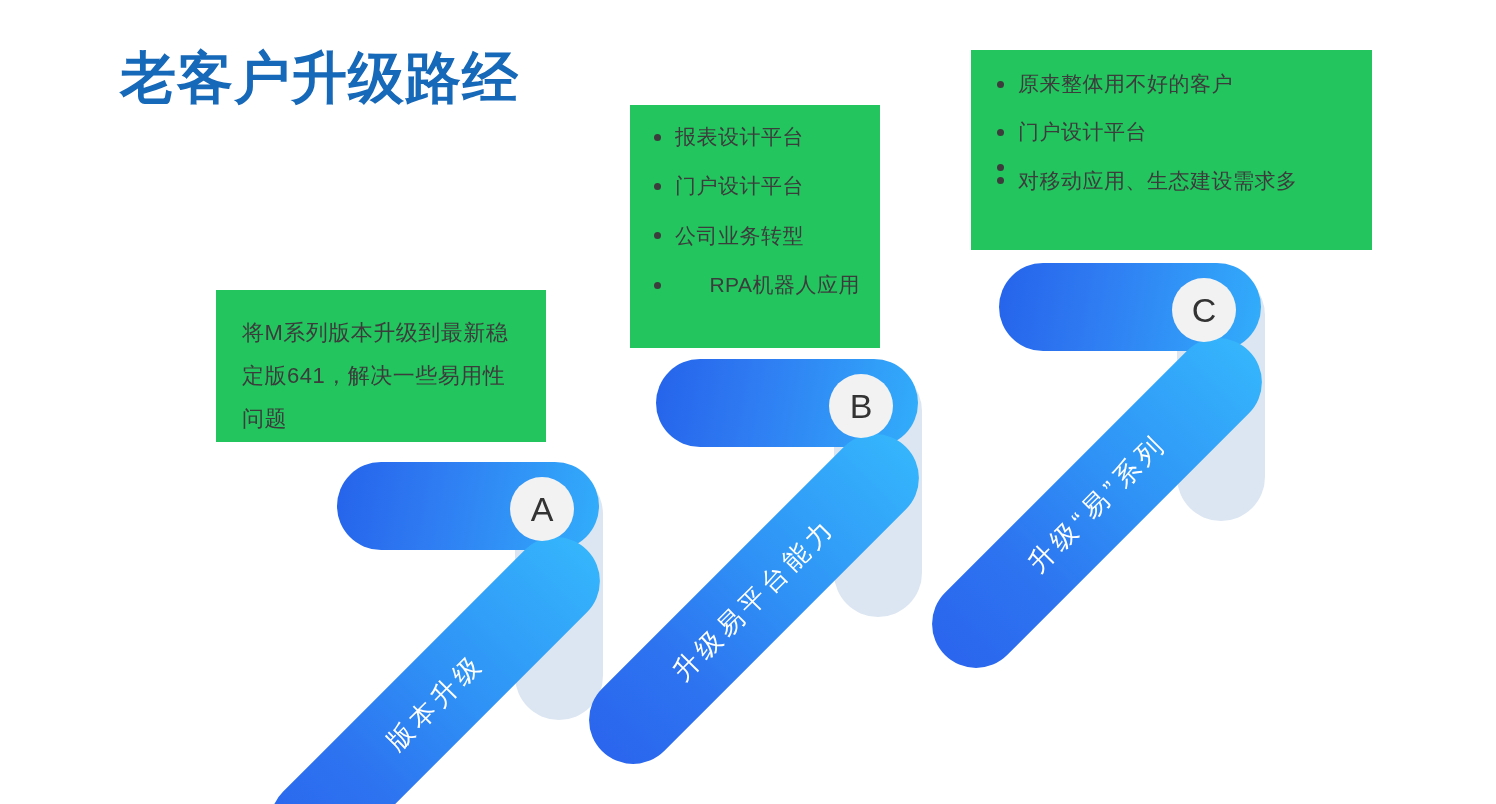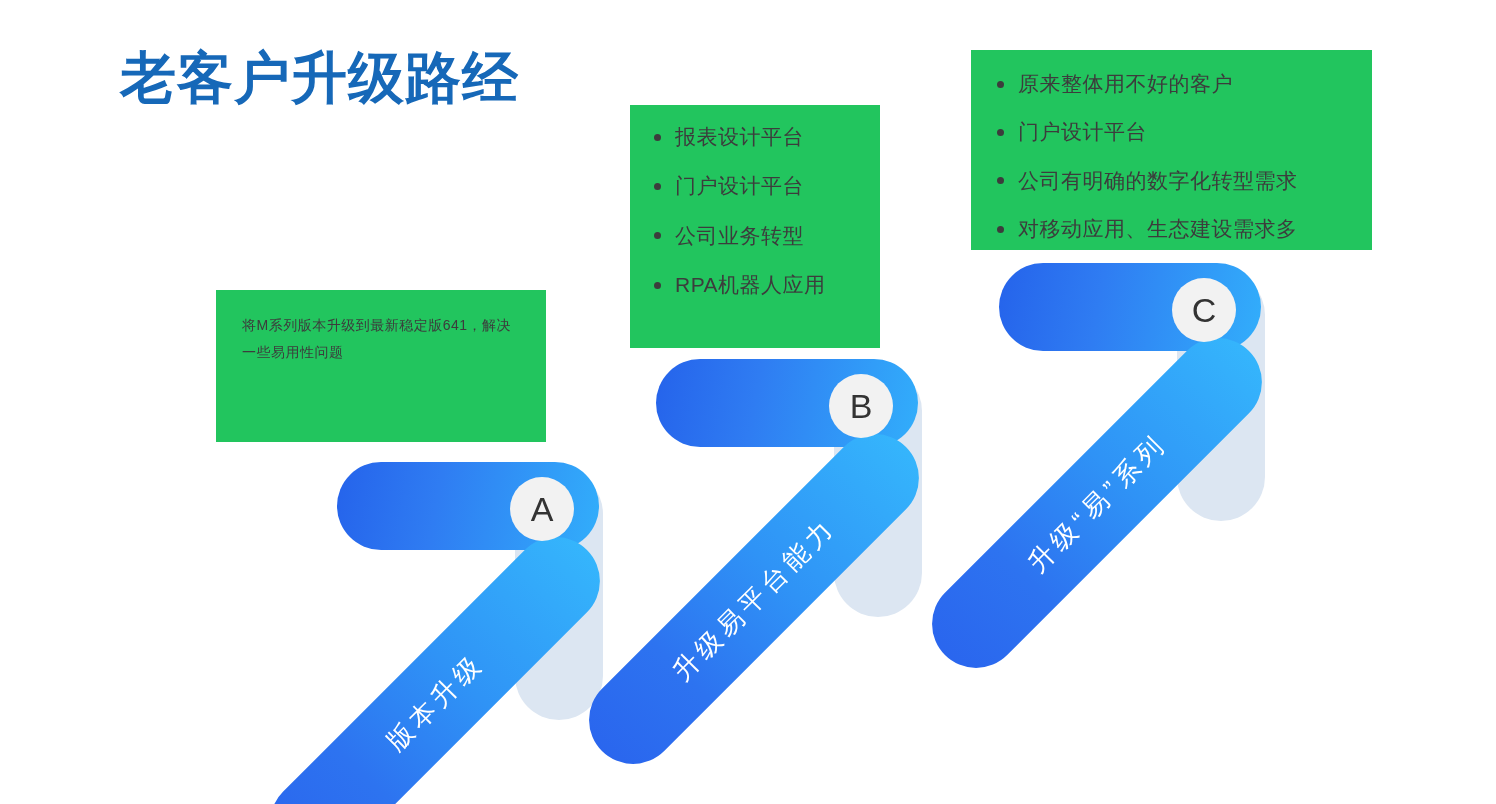--- a/index.html
+++ b/index.html
@@ -38,21 +38,21 @@
   
   .info-box {
     position: absolute;
     background: #22c55e;
     box-sizing: border-box;
   }
   .info-box.paragraph {
     padding: 22px 26px 18px 26px;
   }
   .para-text {
-    font-size: 14px;
+    font-size: 22px;
     color: #3C3C3C;
     line-height: 1.95;
     letter-spacing: 0.5px;
   }
   .bullet-list {
     list-style: none;
     margin: 0;
     padding: 0;
   }
   .bullet-list li {
@@ -70,21 +70,21 @@
     width: 7px;
     height: 7px;
     margin-top: -3px;
     border-radius: 50%;
     background: #3C3C3C;
   }
 
   #box-a { left: 216px; top: 290px; width: 330px; height: 152px; }
   #box-b { left: 630px; top: 105px; width: 250px; height: 243px; padding: 18px 20px; }
   #box-b .bullet-list li { margin-bottom: 22px; }
-  #box-b .bullet-list li:last-child { margin-bottom: 8px; }
+  #box-b .bullet-list li:last-child { margin-bottom: 8px; text-align: right; }
   #box-c { left: 971px; top: 50px; width: 401px; height: 200px; padding: 20px 22px; }
   #box-c .bullet-list li { margin-bottom: 21px; }
   #box-c .bullet-list li:last-child { margin-bottom: 12px; }
 
   
   .arrow-unit {
     position: absolute;
     width: 0;
     height: 0;
   }
@@ -176,18 +176,18 @@
       <li><span class="dot"></span><span>门户设计平台</span></li>
       <li><span class="dot"></span><span>公司业务转型</span></li>
       <li><span class="dot"></span><span>RPA机器人应用</span></li>
     </ul>
   </div>
 
   <div class="info-box" id="box-c">
     <ul class="bullet-list">
       <li><span class="dot"></span><span>原来整体用不好的客户</span></li>
       <li><span class="dot"></span><span>门户设计平台</span></li>
-      <li><span class="dot"></span><span>公司有明确的数字化转型需求</span></li>
+      <li><span class="dot"></span></li>
       <li><span class="dot"></span><span>对移动应用、生态建设需求多</span></li>
     </ul>
   </div>
 
 </div>
 
 </body></html>

